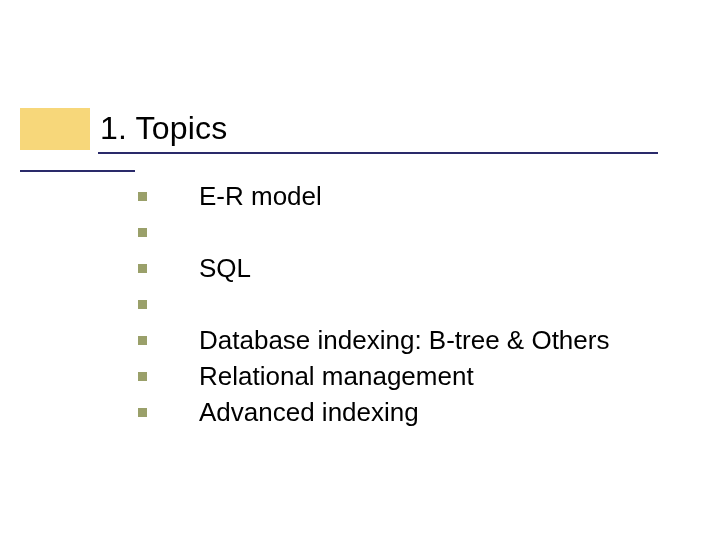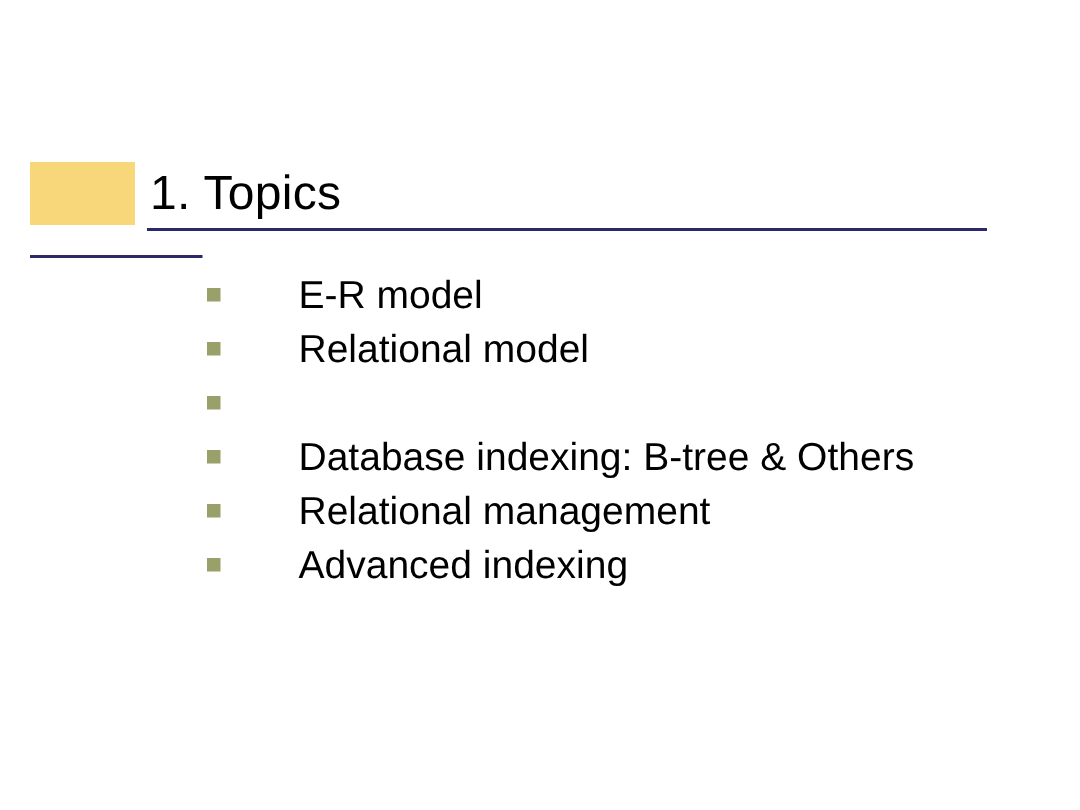--- a/index.html
+++ b/index.html
@@ -84,21 +84,24 @@
   <div class="rule-long"></div>
   <div class="rule-short"></div>
 
   <div class="content">
     <div class="item">
       <div class="bullet"></div>
       <div class="label">E-R model</div>
     </div>
     <div class="item">
       <div class="bullet"></div>
-      <div class="label">Relational model</div>
+    </div>
+    <div class="item">
+      <div class="bullet"></div>
+      <div class="label">SQL</div>
     </div>
     <div class="item">
       <div class="bullet"></div>
     </div>
     <div class="item">
       <div class="bullet"></div>
       <div class="label">Database indexing: B-tree &amp; Others</div>
     </div>
     <div class="item">
       <div class="bullet"></div>

